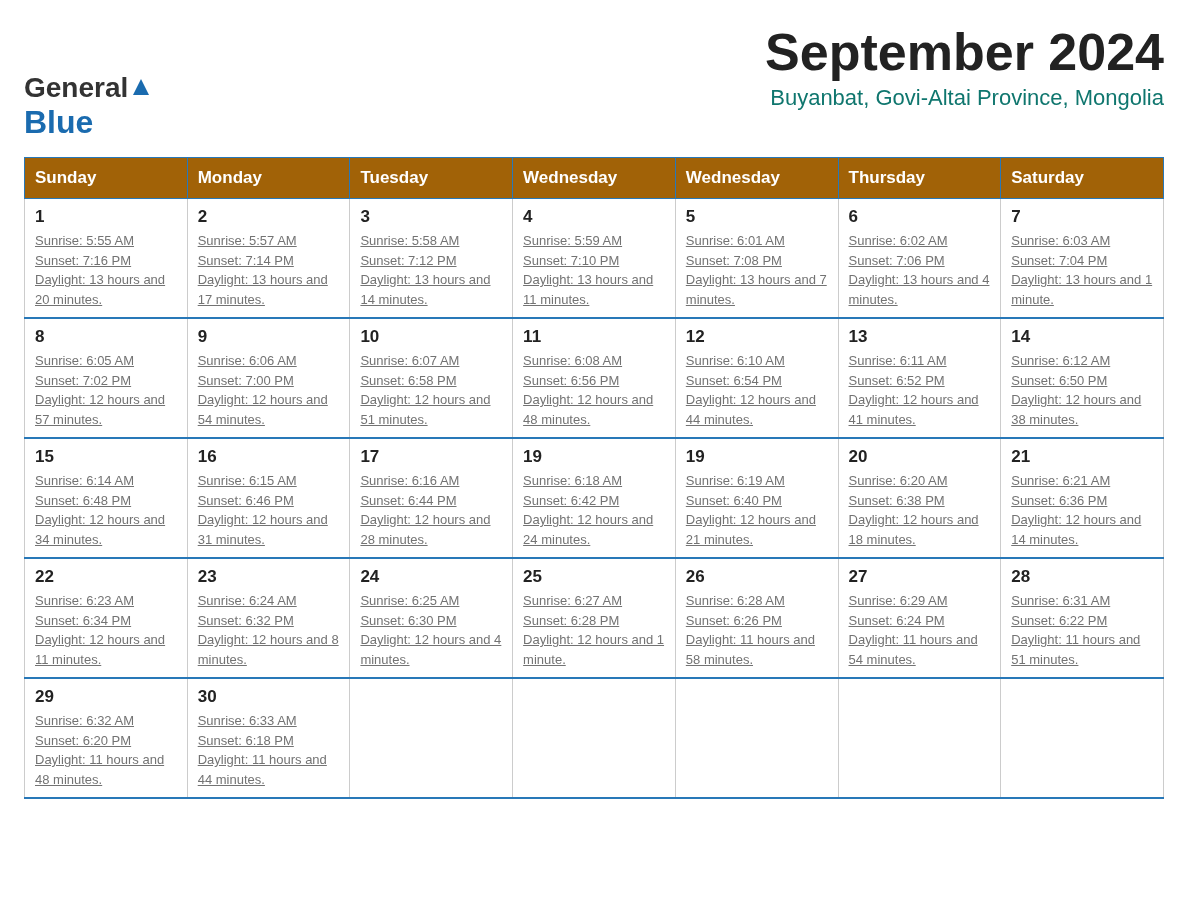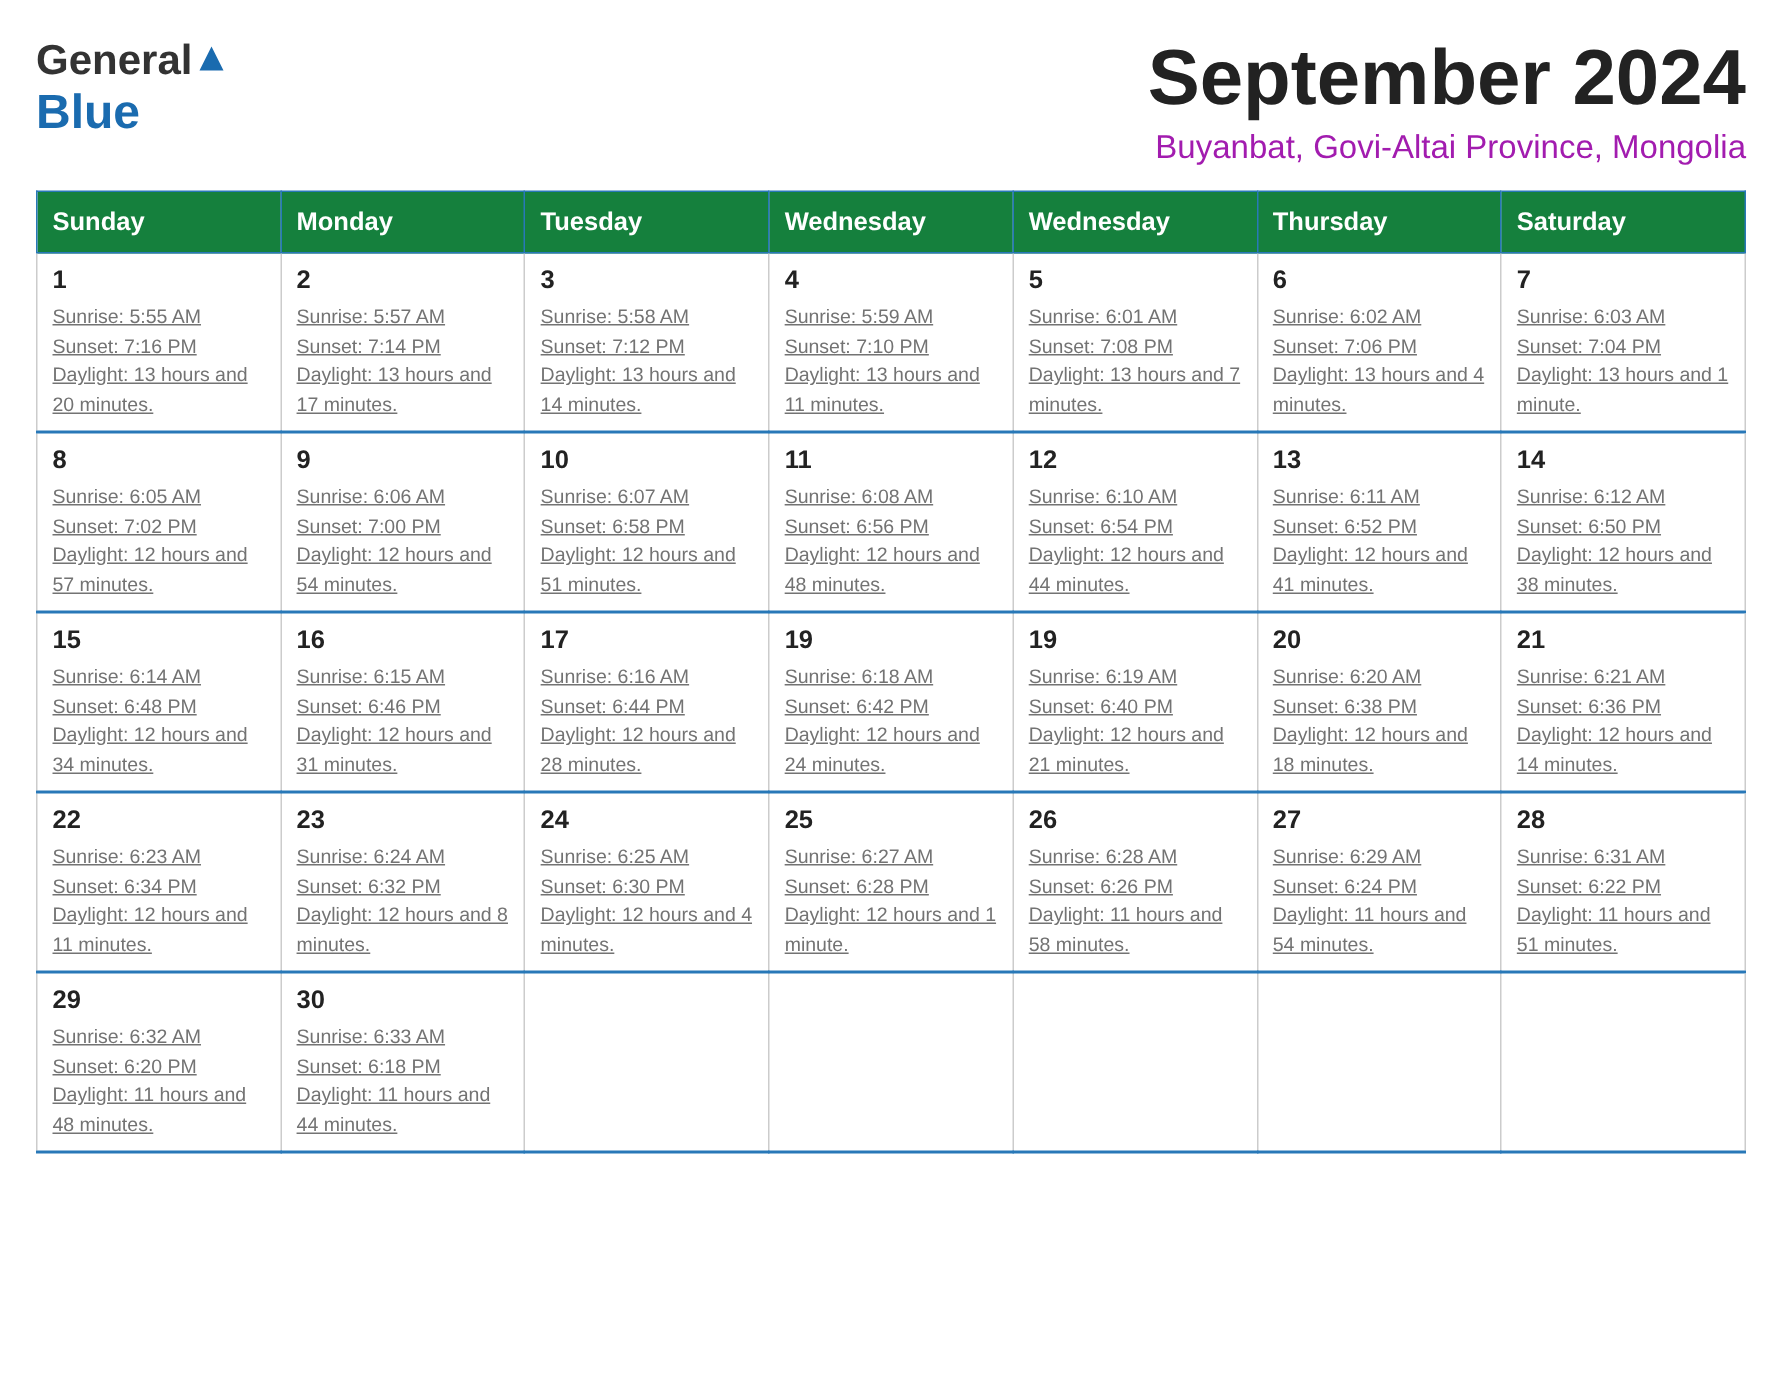--- a/index.html
+++ b/index.html
@@ -17,42 +17,43 @@
       margin-bottom: 16px;
     }
     .logo {
       display: flex;
       flex-direction: column;
       align-items: flex-start;
     }
     .logo-top-row {
       display: flex;
       align-items: center;
+      margin-top: 48px;
     }
     .title-area {
       text-align: right;
     }
     .calendar-title {
       font-size: 52px;
       font-weight: bold;
       color: #222;
       line-height: 1.1;
       margin-left: 31px;
     }
     .calendar-subtitle {
       font-size: 22px;
-      color: #a21caf;
+      color: #0f766e;
       margin-top: 4px;
     }
     table {
       width: 100%;
       border-collapse: collapse;
     }
     thead tr th {
-      background-color: #15803d;
+      background-color: #a16207;
       color: #fff;
       font-size: 17px;
       font-weight: bold;
       padding: 10px 10px;
       text-align: left;
       border: 1px solid #2878b8;
     }
     tbody tr td {
       border: 1px solid #ccc;
       vertical-align: top;

